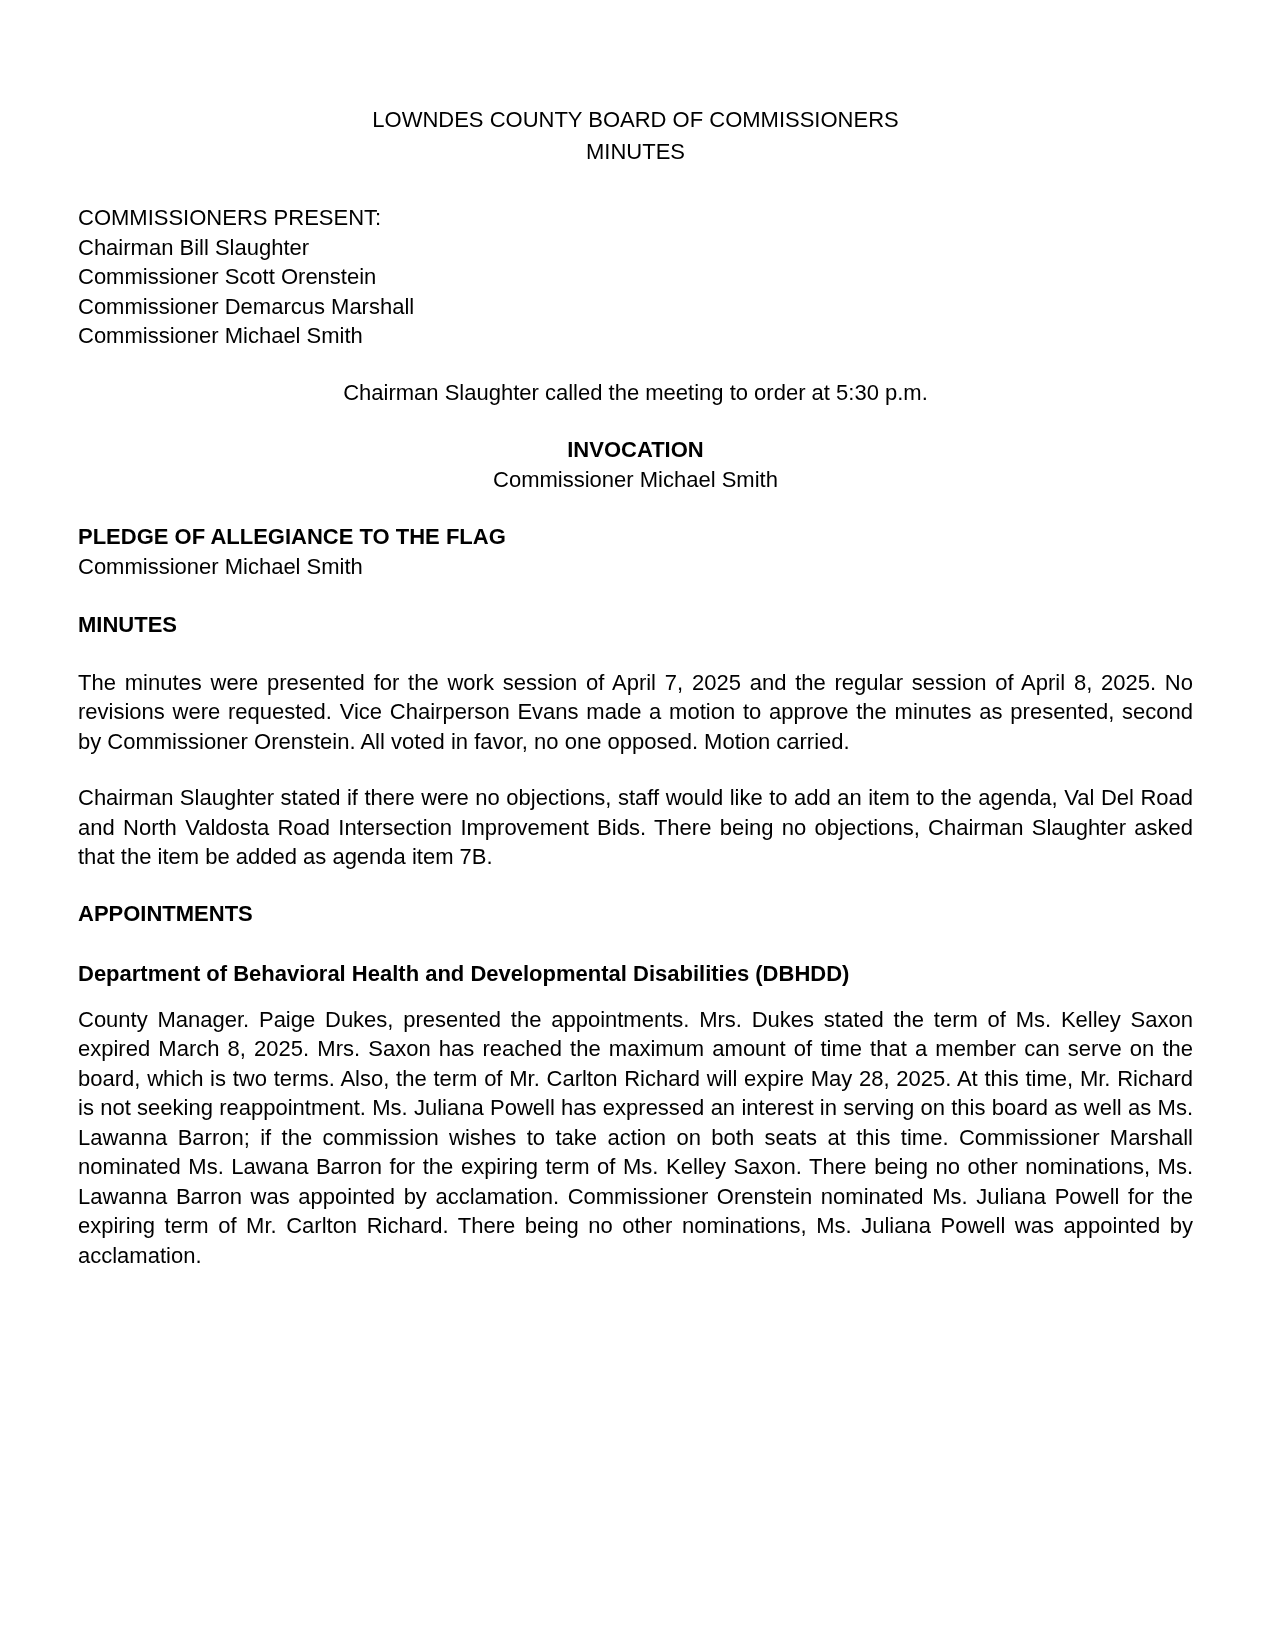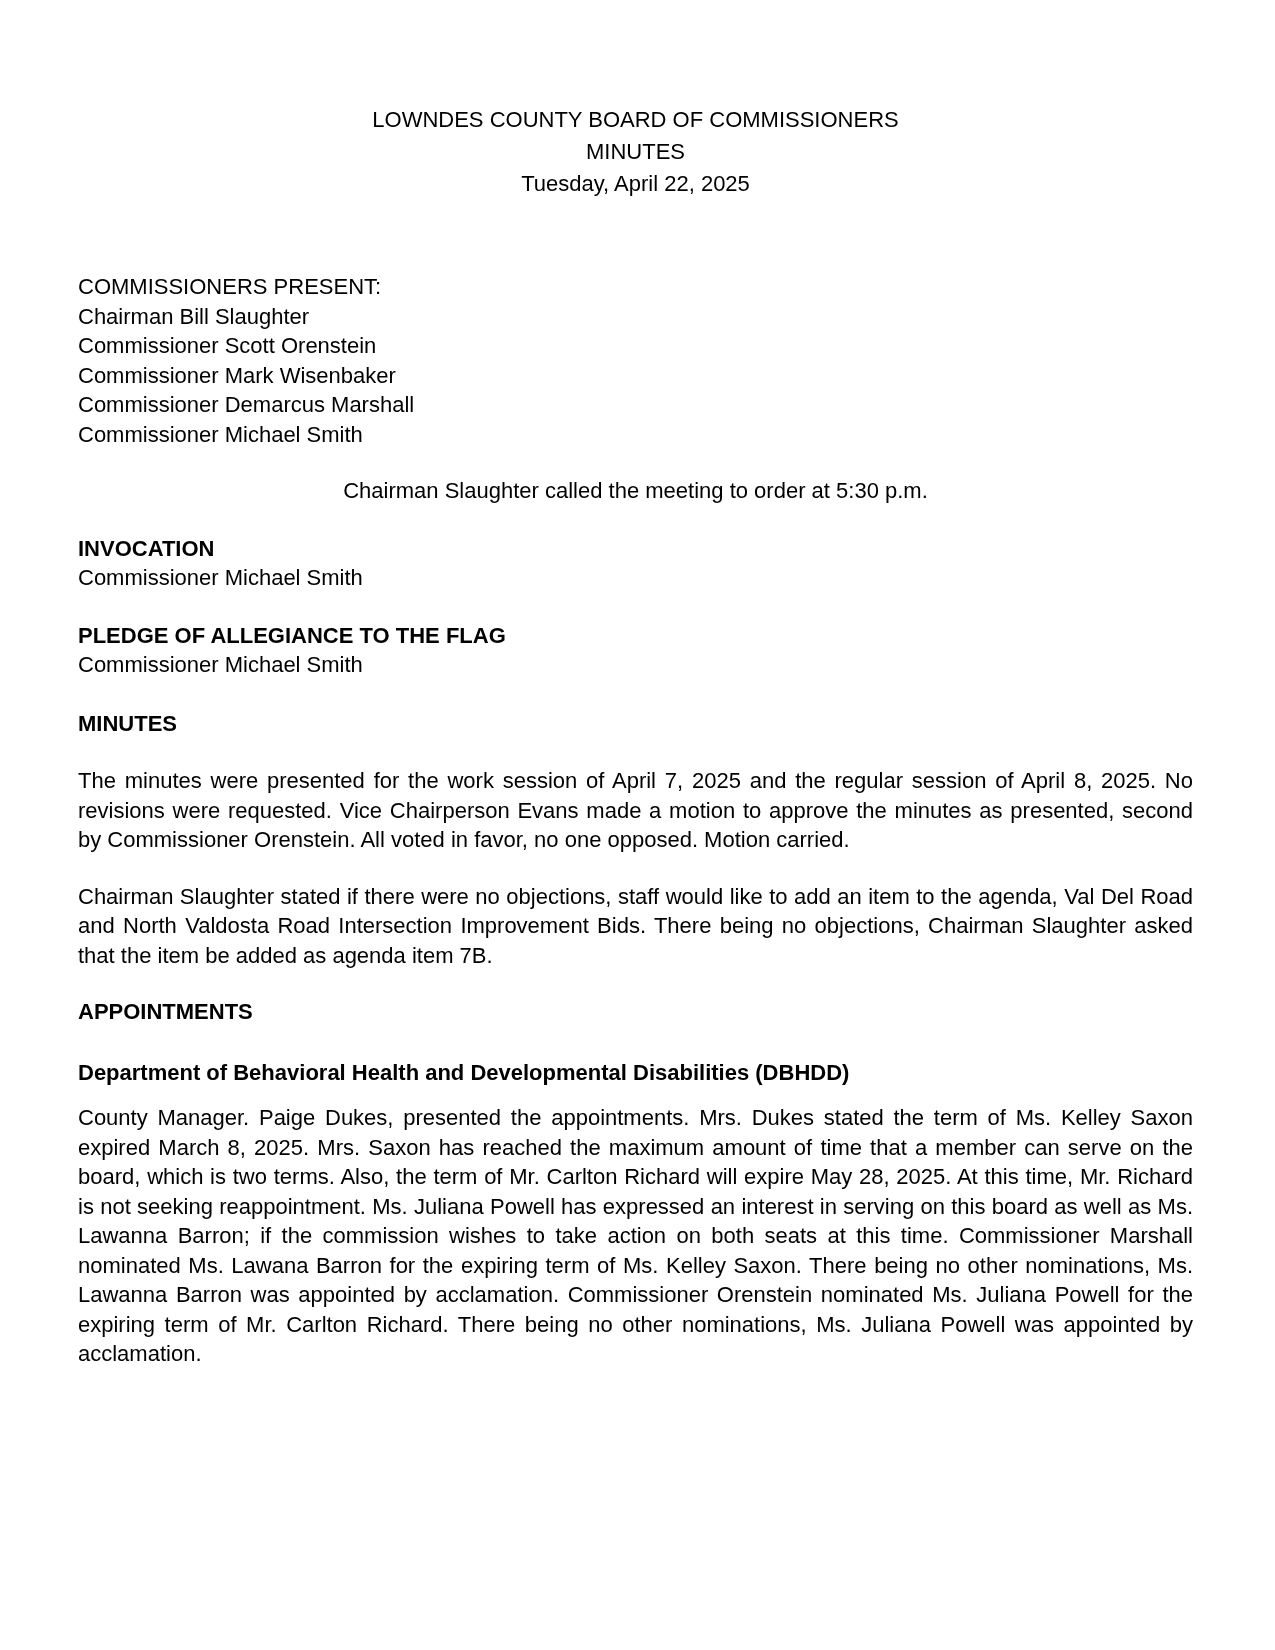--- a/index.html
+++ b/index.html
@@ -17,23 +17,23 @@
     width: 1275px;
     height: 1650px;
     background: #ffffff;
     padding: 104px 82px 0 78px;
     overflow: hidden;
   }
   .doc-title {
     text-align: center;
     line-height: 32px;
   }
-  .attendance { margin-top: 72px; }
+  .attendance { margin-top: 35px; }
   .call-to-order { margin-top: 27px; text-align: center; }
-  .sec-invocation { margin-top: 28px; }
+  .sec-invocation { margin-top: 28px; text-align: center; }
   .sec-pledge { margin-top: 28px; }
   .h-minutes { margin-top: 29px; }
   .para-minutes-1 { margin-top: 28px; }
   .para-minutes-2 { margin-top: 27px; }
   .h-appointments { margin-top: 27px; }
   .h-dbhdd { margin-top: 31px; }
   .para-appointments { margin-top: 16px; }
   .heading {
     font-weight: bold;
     font-size: 22px;
@@ -45,28 +45,26 @@
   }
 </style>
 </head>
 <body>
 
 <div class="page">
 
   <header class="doc-title">
     <div>LOWNDES COUNTY BOARD OF COMMISSIONERS</div>
     <div>MINUTES</div>
-    <div>Tuesday, April 22, 2025</div>
   </header>
 
   <section class="attendance">
     <div>COMMISSIONERS PRESENT:</div>
     <div>Chairman Bill Slaughter</div>
     <div>Commissioner Scott Orenstein</div>
-    <div>Commissioner Mark Wisenbaker</div>
     <div>Commissioner Demarcus Marshall</div>
     <div>Commissioner Michael Smith</div>
   </section>
 
   <p class="call-to-order">Chairman Slaughter called the meeting to order at 5:30 p.m.</p>
 
   <section class="sec-invocation">
     <div class="heading">INVOCATION</div>
     <div>Commissioner Michael Smith</div>
   </section>

